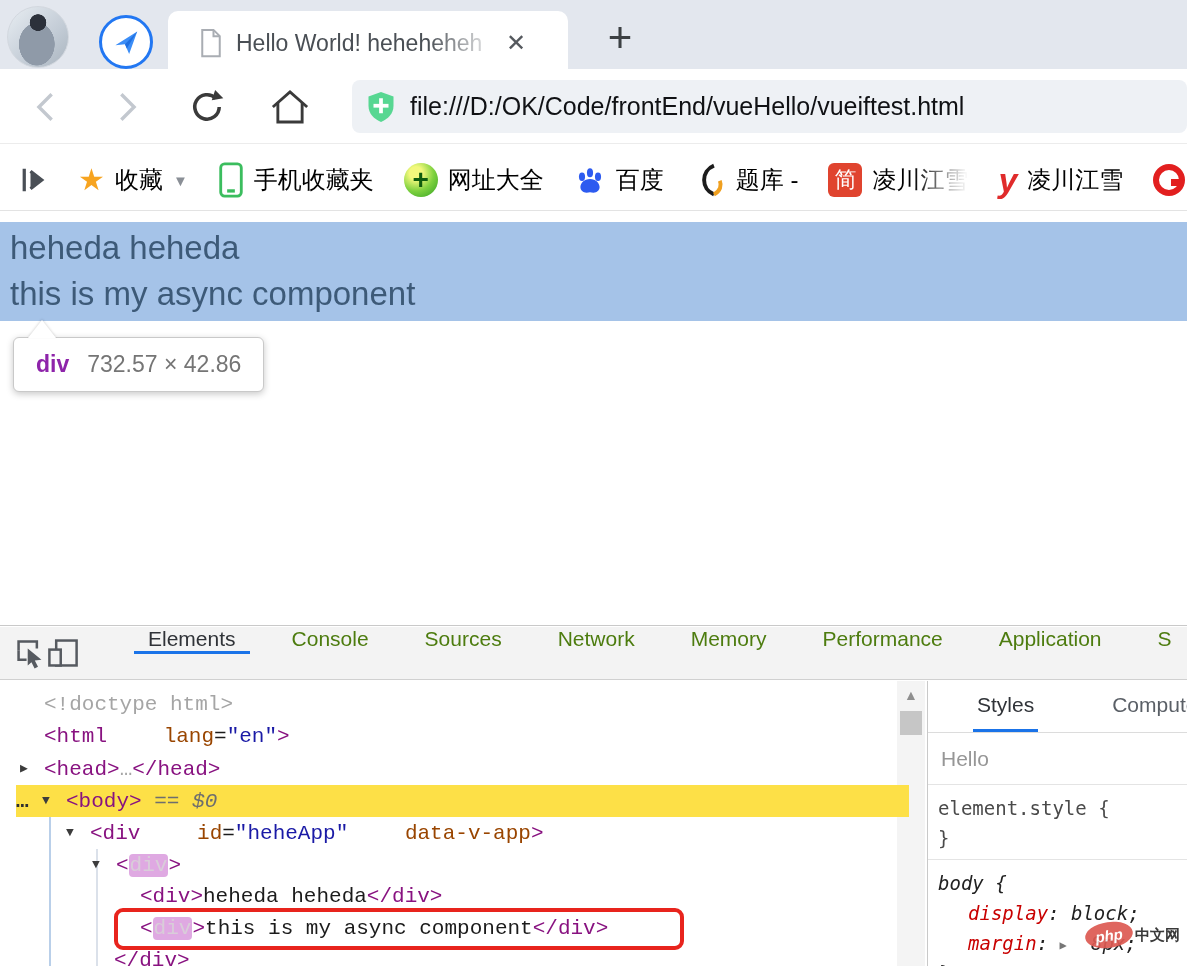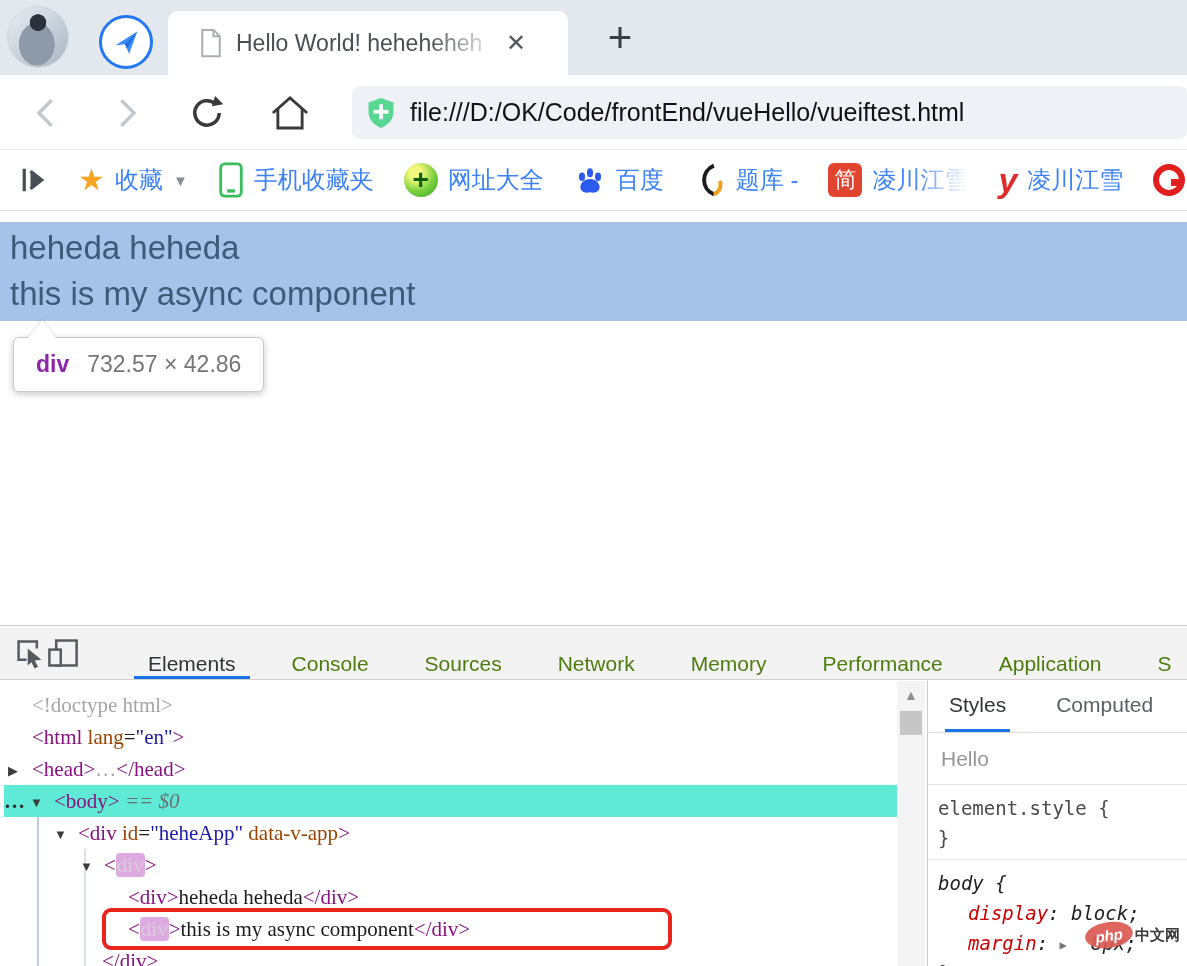--- a/index.html
+++ b/index.html
@@ -22,34 +22,34 @@
   .tab-doc { flex:0 0 auto; margin-left:16px; }
   .tab-title-wrap { position:relative; width:262px; overflow:hidden; white-space:nowrap; margin-left:12px; }
   .tab-title { font-size:23px; color:#4a4f55; }
   .tab-title-wrap::after { content:""; position:absolute; right:0; top:0; bottom:0; width:70px;
          background:linear-gradient(90deg, rgba(255,255,255,0), #fff); }
   .tab-close { font-size:24px; color:#55595e; margin-left:8px; cursor:default; }
   .newtab { position:absolute; left:596px; top:14px; width:48px; height:48px; display:flex;
             align-items:center; justify-content:center; font-size:42px; font-weight:200; color:#3c4043; }
 
   
-  .navbar { position:absolute; left:0; top:75px; width:1187px; height:75px; background:#fff;
+  .navbar { position:absolute; left:0; top:69px; width:1187px; height:75px; background:#fff;
             border-bottom:1px solid #ececec; }
   .nav-btn { position:absolute; top:14px; width:48px; height:48px; display:flex; align-items:center; justify-content:center; }
   .addressbar { position:absolute; left:352px; top:11px; width:835px; height:53px; background:#eef1f5;
                 border-radius:8px; display:flex; align-items:center; padding:0 14px; overflow:hidden; }
   .url-text { font-size:25px; color:#101114; margin-left:14px; white-space:nowrap; }
 
   
   .bookmarksbar { position:absolute; left:0; top:150px; width:1187px; height:61px; background:#fff;
                   border-bottom:1px solid #e3e3e3; display:flex; align-items:center; overflow:hidden; }
   .bm-toggle { margin-left:18px; display:flex; align-items:center; }
   .bm-sep { width:1px; height:26px; background:#ddd; margin:0 16px 0 14px; }
   .bm { display:flex; align-items:center; margin-right:30px; white-space:nowrap; position:relative; }
-  .bm .lbl { font-size:24px; color:#3b82f6; margin-left:10px; }
+  .bm .lbl { font-size:24px; color:#000000; margin-left:10px; }
   .caret { font-size:15px; color:#8a8f96; margin-left:10px; }
   .star-ic { color:#f7a420; font-size:30px; line-height:1; }
   .jian-badge { width:34px; height:34px; background:#e0442f; color:#fff; border-radius:6px;
                 font-size:22px; display:flex; align-items:center; justify-content:center; }
   .youdao-y { color:#e02b2b; font-weight:bold; font-size:34px; font-style:italic; line-height:1; }
   .g-ring { width:32px; height:32px; border-radius:50%; border:6px solid #e21f1f; position:relative; background:#fff; }
   .g-ring::after { content:""; position:absolute; right:-4px; top:9px; width:12px; height:7px; background:#e21f1f; }
   .greenplus { width:34px; height:34px; border-radius:50%;
                background:radial-gradient(circle at 35% 30%, #f2f87c 0 20%, #7ed13f 55%, #2e9e22 100%);
                display:flex; align-items:center; justify-content:center; color:#0e5c0e;
@@ -69,57 +69,57 @@
   .size-tooltip .tag { color:#8e24aa; font-weight:bold; font-size:23px; }
   .size-tooltip .dims { color:#757575; font-size:23px; margin-left:18px; }
   .tip-arrow { position:absolute; left:28px; top:109px; width:0; height:0;
                border-left:14px solid transparent; border-right:14px solid transparent;
                border-bottom:18px solid #fff; filter:drop-shadow(0 -1px 1px rgba(0,0,0,.15)); z-index:2; }
 
   
   .devtools { position:absolute; left:0; top:625px; width:1187px; height:341px; background:#fff;
               border-top:1px solid #c9c9c9; }
   .dt-toolbar { position:absolute; left:0; top:1px; width:1187px; height:53px; background:#f3f3f3;
-                border-bottom:1px solid #d0d0d0; display:flex; align-items:flex-end; overflow:hidden; }
+                border-bottom:1px solid #d0d0d0; display:flex; align-items:flex-start; overflow:hidden; }
   .dt-ic { align-self:center; display:flex; align-items:center; justify-content:center; width:44px; height:44px; }
   .dt-ic.first { margin-left:14px; }
   .dt-vsep { align-self:center; width:1px; height:30px; background:#d7d7d7; margin:0 14px; }
   .dt-tabs { display:flex; align-items:stretch; margin-left:26px; }
   .dt-tab { display:flex; align-items:center; padding:0 14px; margin-right:28px; font-size:21px;
             color:#4d7c0f; border-bottom:3px solid transparent; white-space:nowrap; }
   .dt-tab.active { color:#303338; border-bottom-color:#1a73e8; }
 
   .dt-body { position:absolute; left:0; top:55px; width:1187px; height:286px; }
-  .elements-pane { position:absolute; left:4px; top:0; width:893px; height:286px; overflow:hidden;
-                   font-family:Liberation Serif, serif; font-size:21px; padding-top:8px; }
+  .elements-pane { position:absolute; left:16px; top:0; width:893px; height:286px; overflow:hidden;
+                   font-family:Liberation Mono, monospace; font-size:21px; padding-top:8px; }
   .trow { height:32px; line-height:32px; white-space:nowrap; position:relative; z-index:1; }
-  .trow.sel { background:#5eead4; }
+  .trow.sel { background:#fde047; }
   .tk-gray { color:#a5a5a5; }
   .tk-tag { color:#881280; }
-  .tk-attr { color:#994500; }
+  .tk-attr { color:#994500;margin-left:44px; }
   .tk-val { color:#1a1aa6; }
   .tk-txt { color:#1b1b1b; }
   .tk-tri { display:inline-block; width:24px; color:#3c3c3c; font-size:13px; vertical-align:middle; }
   .tk-dots { display:inline-block; width:26px; color:#2f2f2f; font-weight:bold; }
   .tk-dollar { color:#6e6e6e; font-style:italic; }
   .tk-hl { background:#dfa9e2; color:#d9cdd9; border-radius:4px; padding:0 1px; }
   .guide { position:absolute; width:2px; background:#b9cfe9; z-index:0; }
   .guide2 { background:#dbe1ea; }
   .red-annotation { position:absolute; left:98px; top:227px; width:570px; height:42px;
                     border:4px solid #e8241d; border-radius:9px; z-index:3; }
 
   .dt-scrollbar { position:absolute; left:897px; top:0; width:28px; height:286px; background:#f4f4f4; }
   .sb-up { position:absolute; left:0; top:6px; width:28px; text-align:center; color:#8f8f8f; font-size:14px; }
   .sb-thumb { position:absolute; left:3px; top:30px; width:22px; height:24px; background:#c6c6c6; }
   .dt-divider { position:absolute; left:927px; top:0; width:1px; height:286px; background:#c9c9c9; }
 
   .styles-pane { position:absolute; left:928px; top:0; width:259px; height:286px; overflow:hidden; }
   .sp-tabs { height:52px; border-bottom:1px solid #dcdcdc; display:flex; align-items:stretch; padding-left:17px; }
   .sp-tab { display:flex; align-items:center; padding:0 4px; margin-right:42px; font-size:21px;
-            color:#5a5f66; border-bottom:3px solid transparent; }
+            color:#5a5f66; border-bottom:3px solid transparent;margin-left:28px; }
   .sp-tab.active { color:#303338; border-bottom-color:#1a73e8; }
   .sp-filter { height:52px; border-bottom:1px solid #e4e4e4; display:flex; align-items:center; padding-left:13px; }
   .sp-filter .ph { font-size:21px; color:#969696; }
   .rule-block { padding:8px 0 6px 10px; font-family:"DejaVu Sans Mono", monospace; font-size:19px;
                 border-bottom:1px solid #e4e4e4; }
   .rule-block.last { border-bottom:none; }
   .rule-block .trow { height:30px; line-height:30px; }
   .tk-plain { color:#4a4a4a; }
   .tk-it { color:#222; font-style:italic; }
   .tk-prop { color:#c80000; font-style:italic; }

